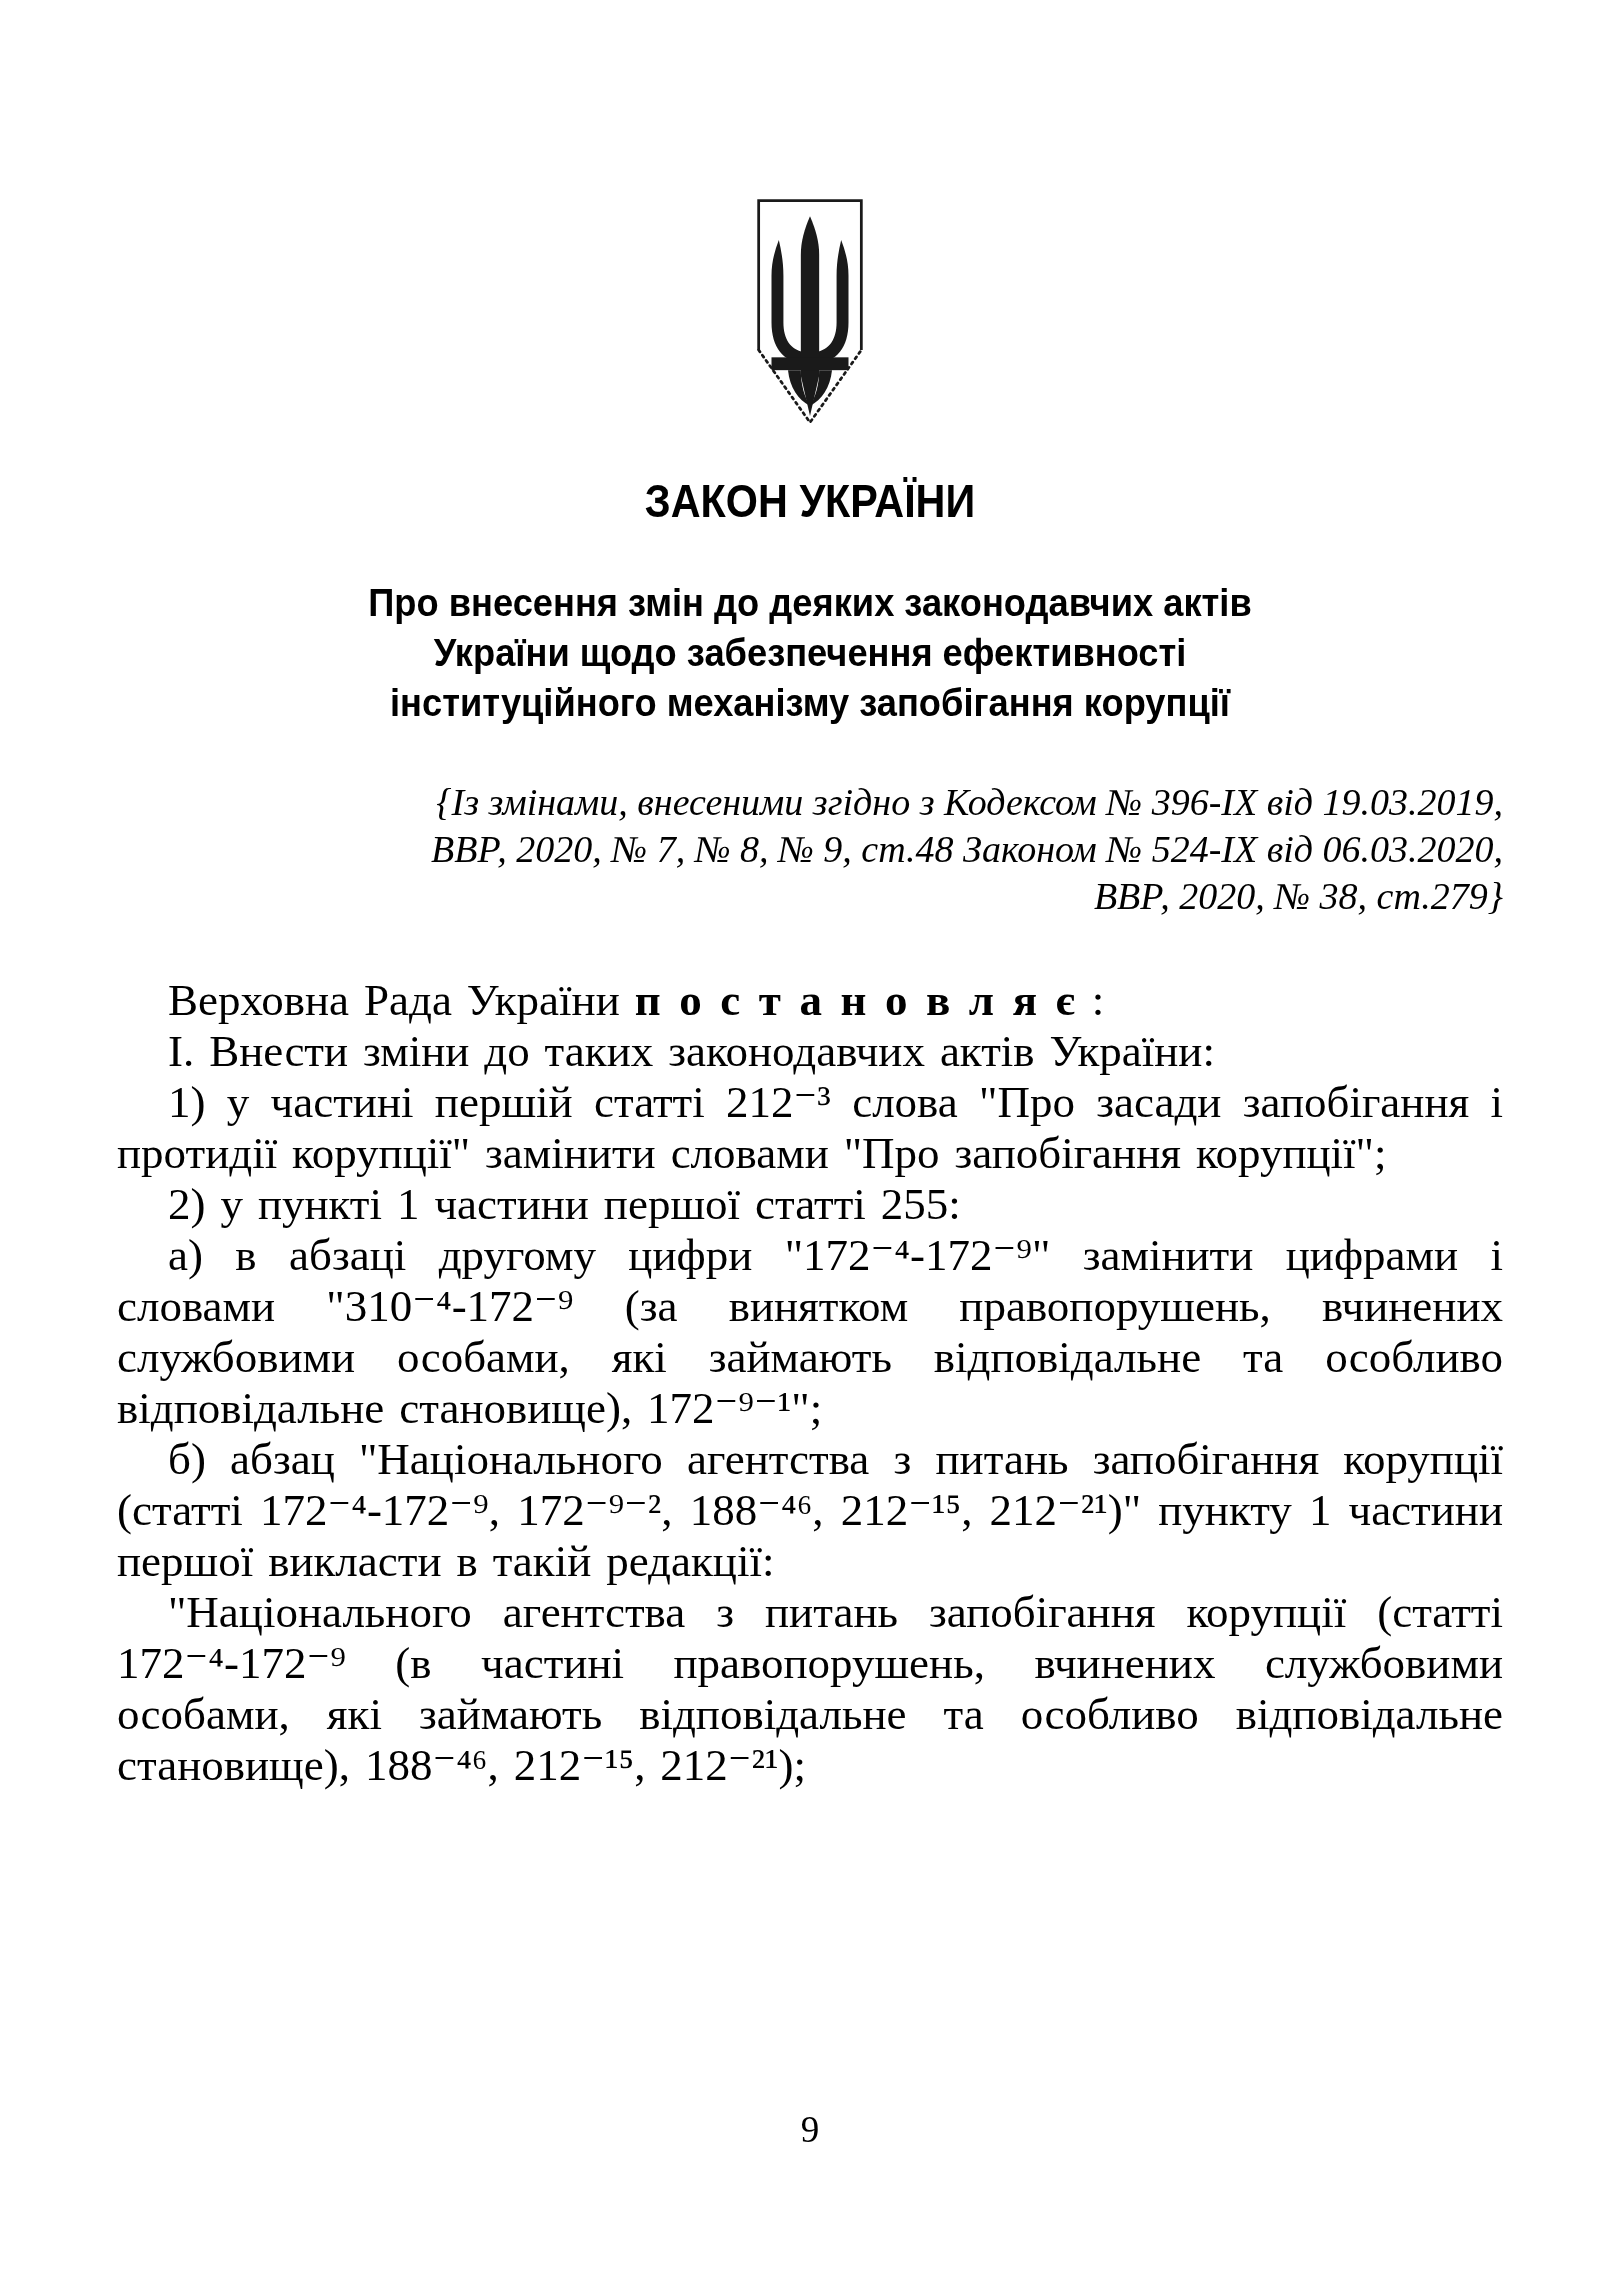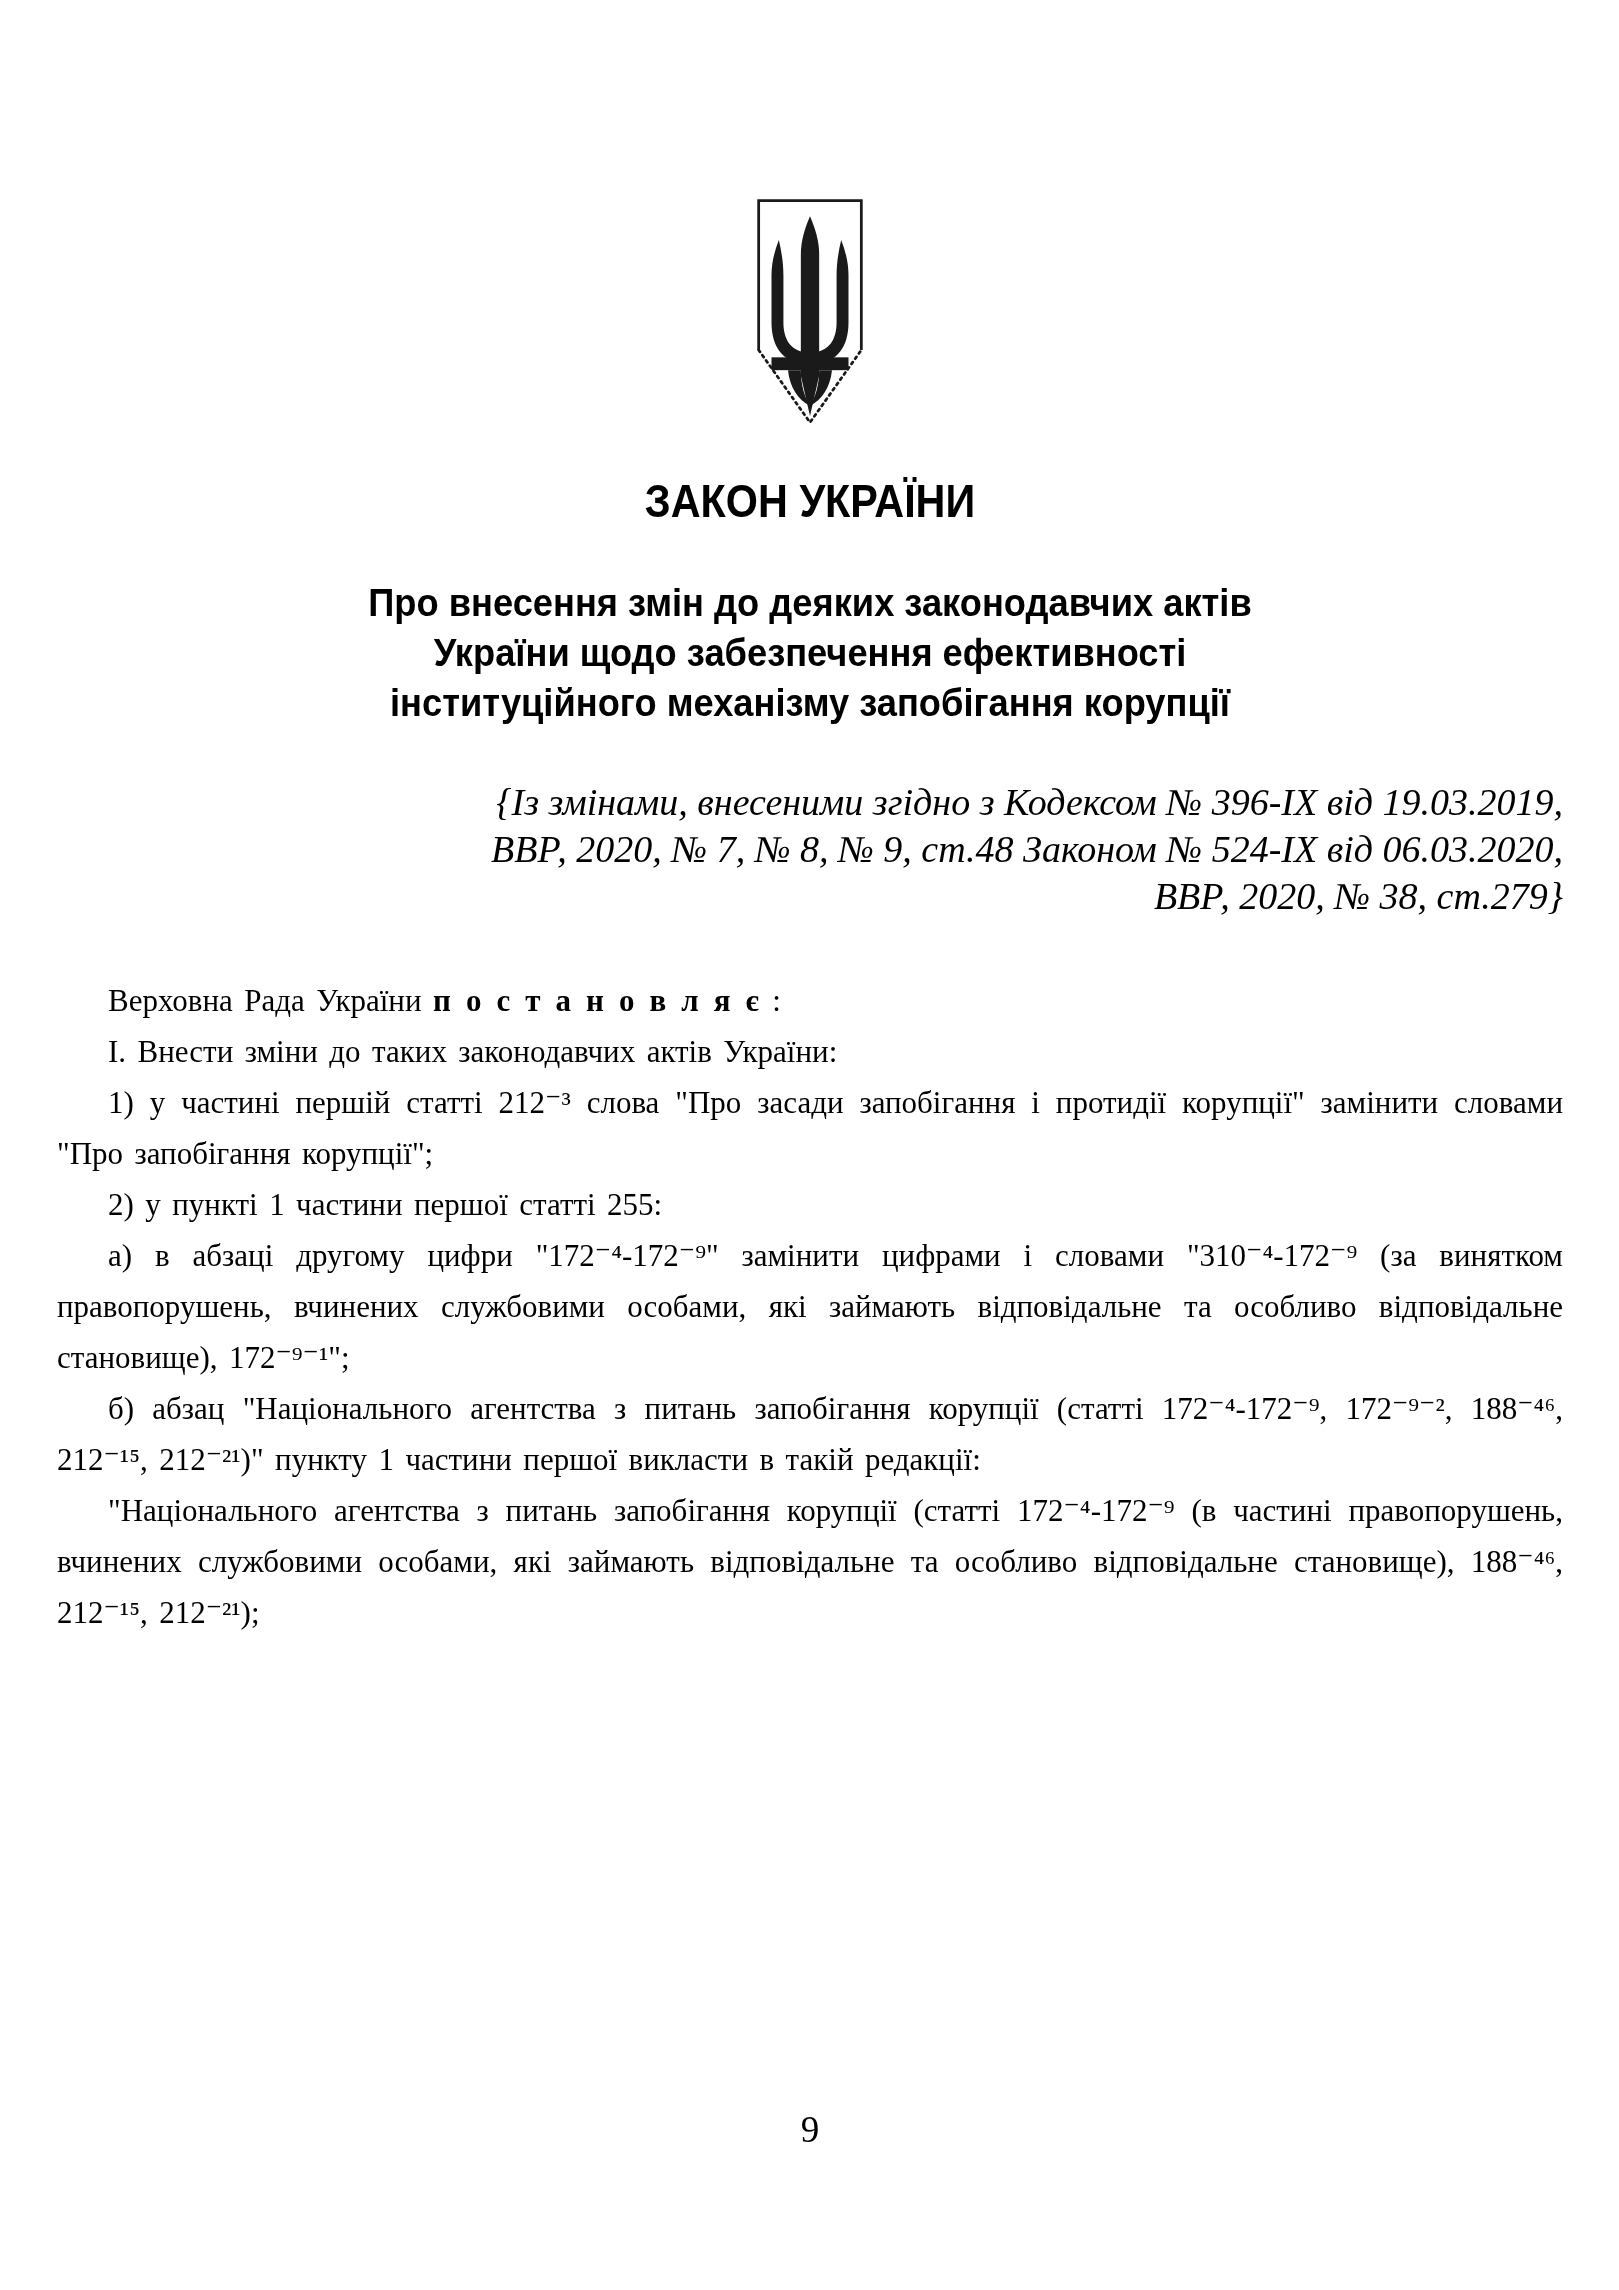--- a/index.html
+++ b/index.html
@@ -12,21 +12,21 @@
     position: relative;
     width: 1620px;
     height: 2290px;
     margin: 0 auto;
     background: #ffffff;
     color: #000000;
     font-family: "Liberation Serif", "DejaVu Serif", serif;
     overflow: hidden;
   }
   .content {
-    padding: 0 57px;
+    padding: 0 117px;
   }
   
   .emblem {
     width: 114px;
     margin: 0 auto;
     padding-top: 196px;
   }
   .emblem svg { display: block; width: 114px; height: 231px; }
 
   
@@ -61,21 +61,21 @@
     text-align: right;
     font-style: italic;
     font-size: 38px;
     line-height: 47px;
   }
   .nline { display: block; }
 
   
   .body-text {
     margin-top: 55px;
-    font-size: 31px;
+    font-size: 45px;
     line-height: 51px;
     text-align: justify;
   }
   .para {
     margin: 0;
     text-indent: 51px;
     word-spacing: 3.7px;
   }
   .enact-bold {
     font-weight: bold;

